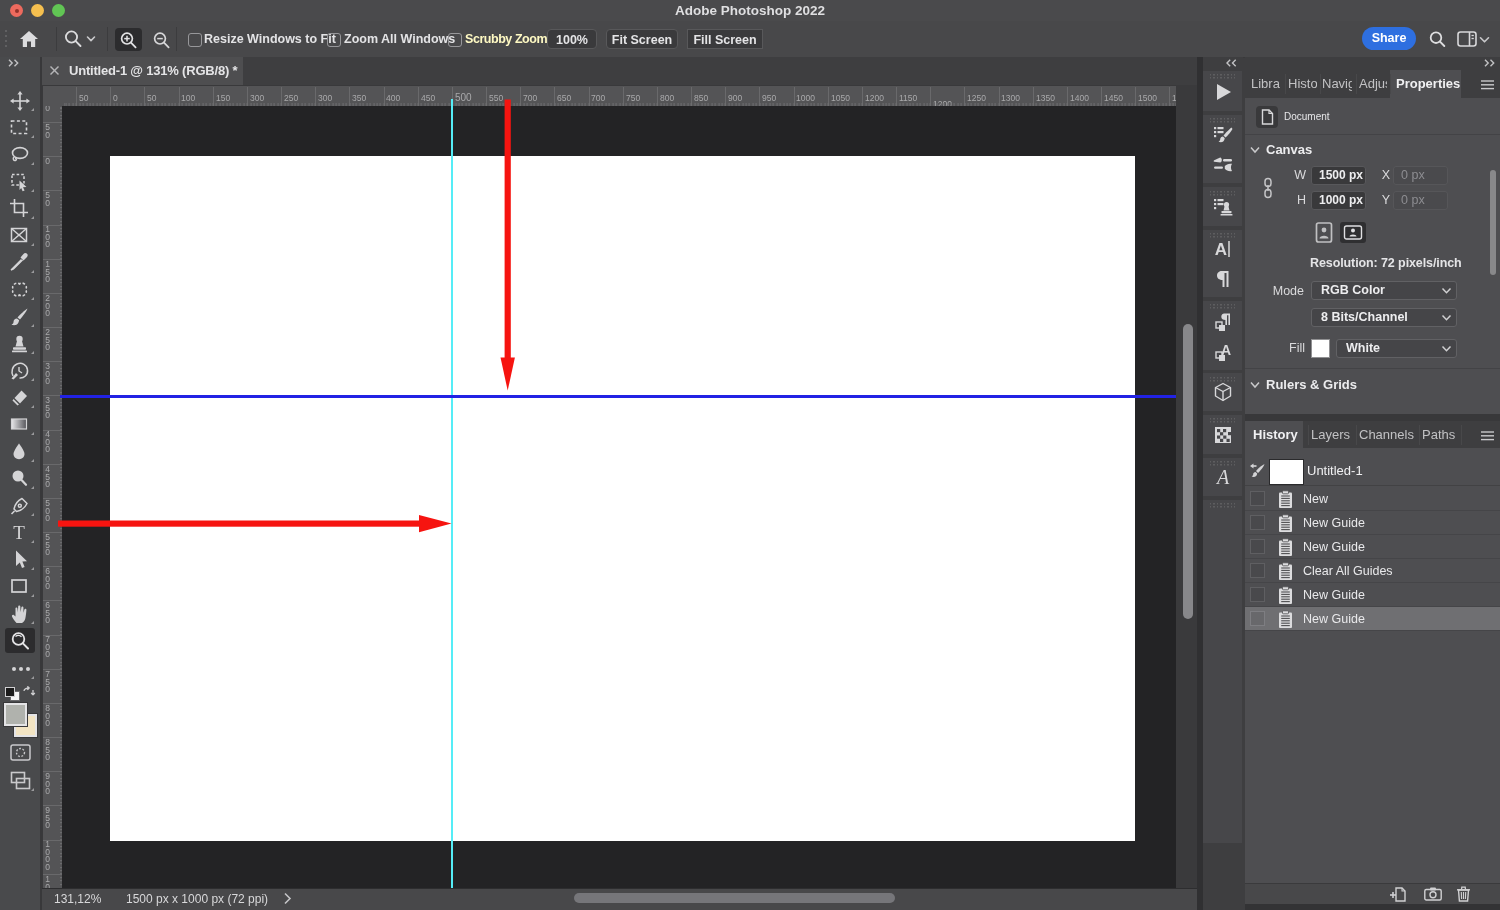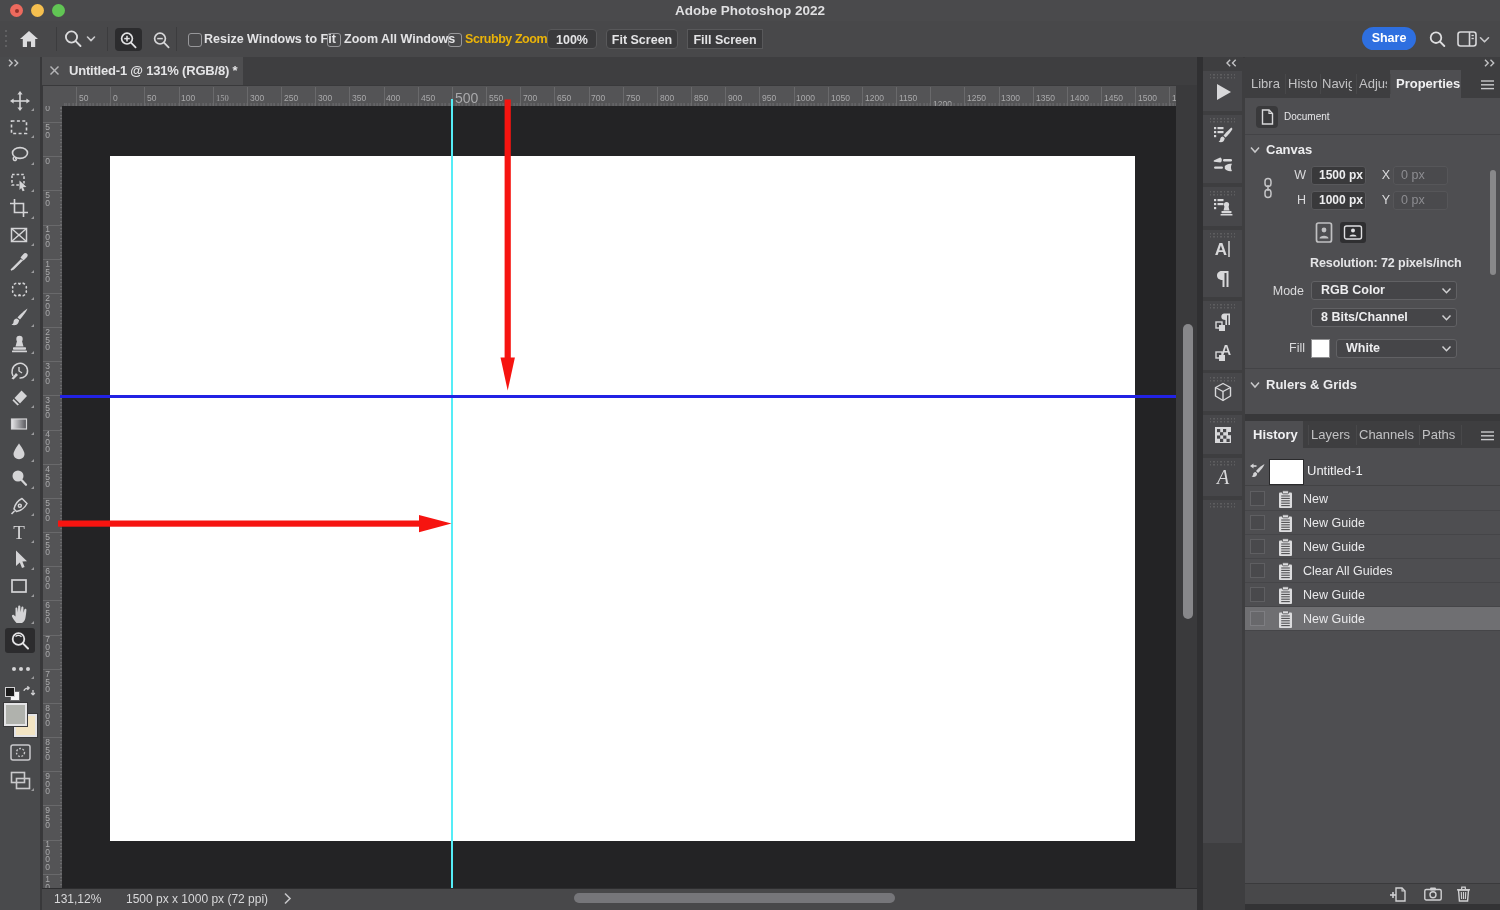--- a/index.html
+++ b/index.html
@@ -38,21 +38,21 @@
 <circle cx="9" cy="8.6" r="5.4" fill="none" stroke="#d6d6d8" stroke-width="1.7"></circle>
 <line x1="6.2" y1="8.6" x2="11.8" y2="8.6" stroke="#d6d6d8" stroke-width="1.5"></line>
 <line x1="13" y1="12.7" x2="17.6" y2="17.3" stroke="#d6d6d8" stroke-width="1.8" stroke-linecap="round"></line>
     </svg>
 <div class="a" style="left:176px;top:27px;width:1px;height:24px;background:#3c3c3e"></div>
 <div class="a" style="left:188px;top:33px;width:12px;height:12px;border:1.5px solid #97979a;border-radius:3px;background:transparent"></div>
 <div class="a" style="left:204px;top:31px;width:140px;height:16px;color:#e3e3e5;font-size:12.5px;font-weight:bold;line-height:16px;white-space:nowrap">Resize Windows to Fit</div>
 <div class="a" style="left:327px;top:33px;width:12px;height:12px;border:1.5px solid #97979a;border-radius:3px;background:transparent"></div>
 <div class="a" style="left:344px;top:31px;width:120px;height:16px;color:#e3e3e5;font-size:12.5px;font-weight:bold;line-height:16px;white-space:nowrap">Zoom All Windows</div>
 <div class="a" style="left:448px;top:33px;width:12px;height:12px;border:1.5px solid #97979a;border-radius:3px;background:transparent"></div>
-<div class="a" style="left:465px;top:31px;width:100px;height:16px;color:#eab308;font-size:12.5px;font-weight:bold;line-height:16px;white-space:nowrap;letter-spacing:-0.45px">Scrubby Zoom</div>
+<div class="a" style="left:465px;top:31px;width:100px;height:16px;color:#fef9c3;font-size:12.5px;font-weight:bold;line-height:16px;white-space:nowrap;letter-spacing:-0.45px">Scrubby Zoom</div>
 <div class="a" style="left:547px;top:29px;width:50px;height:20px;background:#3a3a3c;border:1px solid #58585a;border-radius:4px;color:#e4e4e6;font-size:12.5px;font-weight:bold;text-align:center;line-height:20px;box-sizing:border-box">100%</div>
 <div class="a" style="left:606px;top:29px;width:72px;height:20px;background:#3a3a3c;border:1px solid #58585a;border-radius:4px;color:#e4e4e6;font-size:12.5px;font-weight:bold;text-align:center;line-height:20px;box-sizing:border-box">Fit Screen</div>
 <div class="a" style="left:687px;top:29px;width:76px;height:20px;background:#3a3a3c;border:1px solid #58585a;border-radius:0;color:#e4e4e6;font-size:12.5px;font-weight:bold;text-align:center;line-height:20px;box-sizing:border-box">Fill Screen</div>
 <div class="a" style="left:1362px;top:27px;width:54px;height:23px;background:#2e6fe0;border-radius:12px;color:#fff;font-size:12.5px;font-weight:bold;text-align:center;line-height:23px">Share</div>
 <svg class="a" style="left:1428px;top:30px" width="19" height="19" viewBox="0 0 19 19">
 <circle cx="8" cy="7.7" r="5.3" fill="none" stroke="#dedee0" stroke-width="1.8"></circle>
 <line x1="12" y1="11.7" x2="16.3" y2="16" stroke="#dedee0" stroke-width="1.9" stroke-linecap="round"></line>
     </svg>
 <svg class="a" style="left:1457px;top:31px" width="20" height="16" viewBox="0 0 20 16">
 <rect x="1" y="1" width="18" height="14" rx="2.5" fill="none" stroke="#d8d8da" stroke-width="1.6"></rect>
@@ -275,35 +275,35 @@
 <div class="a" style="left:42px;top:85px;width:1px;height:803px;background:#39393b"></div>
 <div class="a" style="left:76.0px;top:87px;width:1px;height:19px;background:#69696b"></div>
 <div class="a" style="left:79px;top:93px;width:30px;height:10px;color:#a9a9ab;font-size:8.5px;line-height:10px;">50</div>
 <div class="a" style="left:110.0px;top:87px;width:1px;height:19px;background:#69696b"></div>
 <div class="a" style="left:113px;top:93px;width:30px;height:10px;color:#a9a9ab;font-size:8.5px;line-height:10px;">0</div>
 <div class="a" style="left:144.0px;top:87px;width:1px;height:19px;background:#69696b"></div>
 <div class="a" style="left:147px;top:93px;width:30px;height:10px;color:#a9a9ab;font-size:8.5px;line-height:10px;">50</div>
 <div class="a" style="left:178.5px;top:87px;width:1px;height:19px;background:#69696b"></div>
 <div class="a" style="left:181px;top:93px;width:30px;height:10px;color:#a9a9ab;font-size:8.5px;line-height:10px;">100</div>
 <div class="a" style="left:212.5px;top:87px;width:1px;height:19px;background:#69696b"></div>
-<div class="a" style="left:216px;top:93px;width:30px;height:10px;color:#a9a9ab;font-size:8.5px;line-height:10px;font-family:Liberation Serif, serif;">150</div>
+<div class="a" style="left:216px;top:93px;width:30px;height:10px;color:#a9a9ab;font-size:8.5px;line-height:10px;">150</div>
 <div class="a" style="left:246.5px;top:87px;width:1px;height:19px;background:#69696b"></div>
 <div class="a" style="left:250px;top:93px;width:30px;height:10px;color:#a9a9ab;font-size:8.5px;line-height:10px;">300</div>
 <div class="a" style="left:281.0px;top:87px;width:1px;height:19px;background:#69696b"></div>
 <div class="a" style="left:284px;top:93px;width:30px;height:10px;color:#a9a9ab;font-size:8.5px;line-height:10px;">250</div>
 <div class="a" style="left:315.0px;top:87px;width:1px;height:19px;background:#69696b"></div>
 <div class="a" style="left:318px;top:93px;width:30px;height:10px;color:#a9a9ab;font-size:8.5px;line-height:10px;">300</div>
 <div class="a" style="left:349.0px;top:87px;width:1px;height:19px;background:#69696b"></div>
 <div class="a" style="left:352px;top:93px;width:30px;height:10px;color:#a9a9ab;font-size:8.5px;line-height:10px;">350</div>
 <div class="a" style="left:383.5px;top:87px;width:1px;height:19px;background:#69696b"></div>
 <div class="a" style="left:386px;top:93px;width:30px;height:10px;color:#a9a9ab;font-size:8.5px;line-height:10px;">400</div>
 <div class="a" style="left:417.5px;top:87px;width:1px;height:19px;background:#69696b"></div>
 <div class="a" style="left:421px;top:93px;width:30px;height:10px;color:#a9a9ab;font-size:8.5px;line-height:10px;">450</div>
 <div class="a" style="left:451.5px;top:87px;width:1px;height:19px;background:#69696b"></div>
-<div class="a" style="left:455px;top:93px;width:30px;height:10px;color:#a9a9ab;font-size:14px;line-height:10px;">500</div>
+<div class="a" style="left:455px;top:93px;width:30px;height:10px;color:#a9a9ab;font-size:10px;line-height:10px;">500</div>
 <div class="a" style="left:486.0px;top:87px;width:1px;height:19px;background:#69696b"></div>
 <div class="a" style="left:489px;top:93px;width:30px;height:10px;color:#a9a9ab;font-size:8.5px;line-height:10px;">550</div>
 <div class="a" style="left:520.0px;top:87px;width:1px;height:19px;background:#69696b"></div>
 <div class="a" style="left:523px;top:93px;width:30px;height:10px;color:#a9a9ab;font-size:8.5px;line-height:10px;">700</div>
 <div class="a" style="left:554.0px;top:87px;width:1px;height:19px;background:#69696b"></div>
 <div class="a" style="left:557px;top:93px;width:30px;height:10px;color:#a9a9ab;font-size:8.5px;line-height:10px;">650</div>
 <div class="a" style="left:588.5px;top:87px;width:1px;height:19px;background:#69696b"></div>
 <div class="a" style="left:591px;top:93px;width:30px;height:10px;color:#a9a9ab;font-size:8.5px;line-height:10px;">700</div>
 <div class="a" style="left:622.5px;top:87px;width:1px;height:19px;background:#69696b"></div>
 <div class="a" style="left:626px;top:93px;width:30px;height:10px;color:#a9a9ab;font-size:8.5px;line-height:10px;">750</div>

